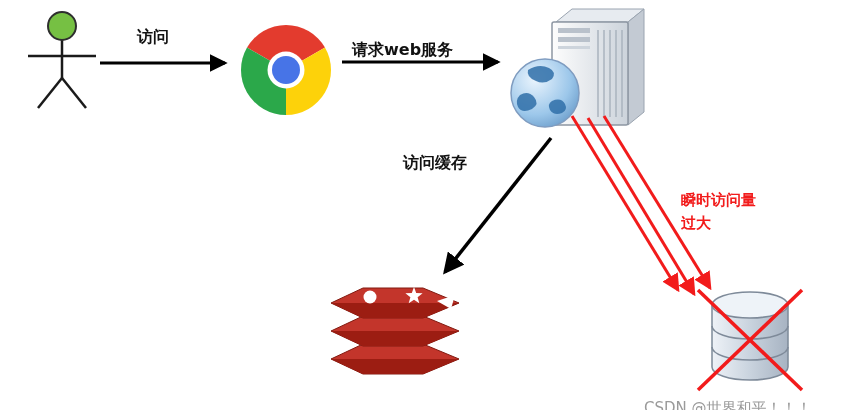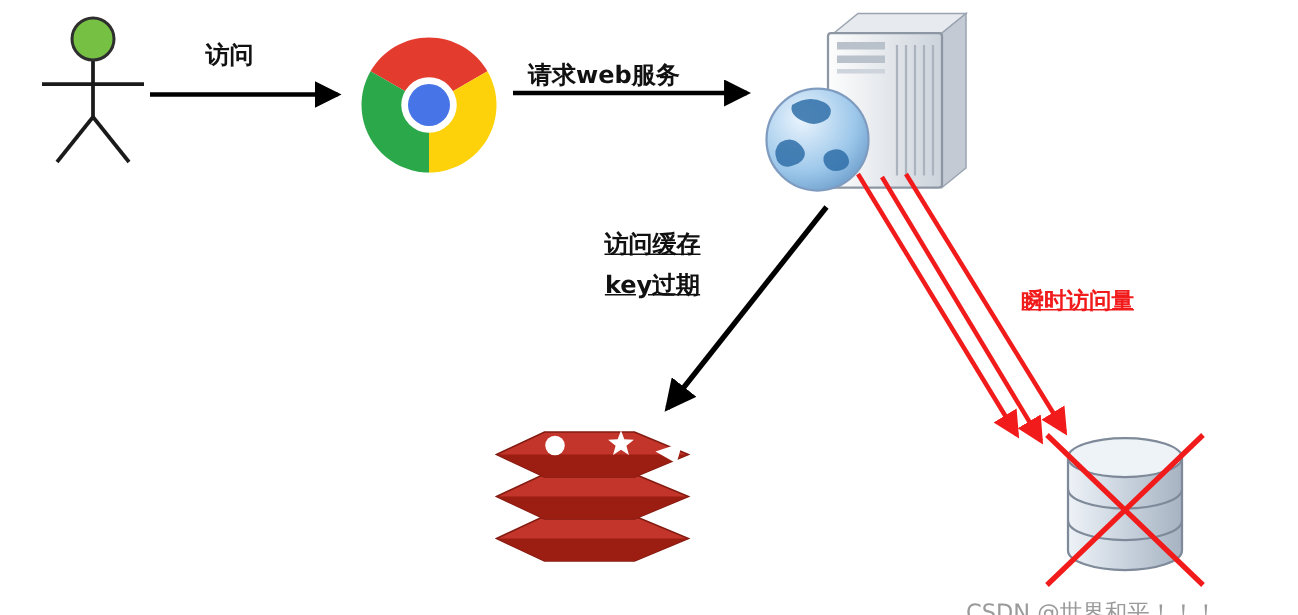--- a/index.html
+++ b/index.html
@@ -8,21 +8,21 @@
   .stage{position:absolute;left:0;top:0;width:865px;height:310px;}
   svg.diagram{position:absolute;left:0;top:0;}
   .label{position:absolute;color:#111;white-space:nowrap;}
   .lbl-visit{left:137px;top:27px;font-size:16px;font-weight:600;}
   .lbl-request{left:352px;top:30px;font-size:16px;font-weight:600;margin-top:10px;}
   .lbl-cache{left:383px;top:149px;width:104px;text-align:center;
              font-size:16px;font-weight:700;line-height:27px;white-space:normal;}
   .lbl-traffic{left:681px;top:146px;font-size:15px;font-weight:700;
                color:#f21b1b;line-height:23px;white-space:normal;margin-top:43px;}
   .watermark{left:644px;top:381px;font-size:15px;color:#9a9a9a;font-weight:400;margin-top:18px;}
-  .line{display:block;text-decoration:underline;}
+  .line{display:block;}
 </style>
 </head>
 <body>
 
 <div class="stage">
 
   <svg class="diagram" width="865" height="410" viewBox="0 0 865 410">
     <defs>
       <marker id="mBlack" viewBox="0 0 10 10" refX="8.5" refY="5" markerWidth="6" markerHeight="6" orient="auto-start-reverse">
         <path d="M0,0 L10,5 L0,10 Z" fill="#000"></path>
@@ -113,22 +113,22 @@
       <line x1="604" y1="116" x2="710" y2="288" stroke-width="3" marker-end="url(#mRed)" stroke="#f21b1b"></line>
     </g>
   </svg>
 
   <div class="label lbl-visit">访问</div>
 
   <div class="label lbl-request">请求web服务</div>
 
   <div class="label lbl-cache">
     <span class="line">访问缓存</span>
-    <span class="line">key过期</span>
   </div>
 
   <div class="label lbl-traffic">
     <span class="line">瞬时访问量</span>
+    <span class="line">过大</span>
   </div>
 
   <div class="label watermark">CSDN @世界和平！！！</div>
 
 </div>
 
 </body></html>

